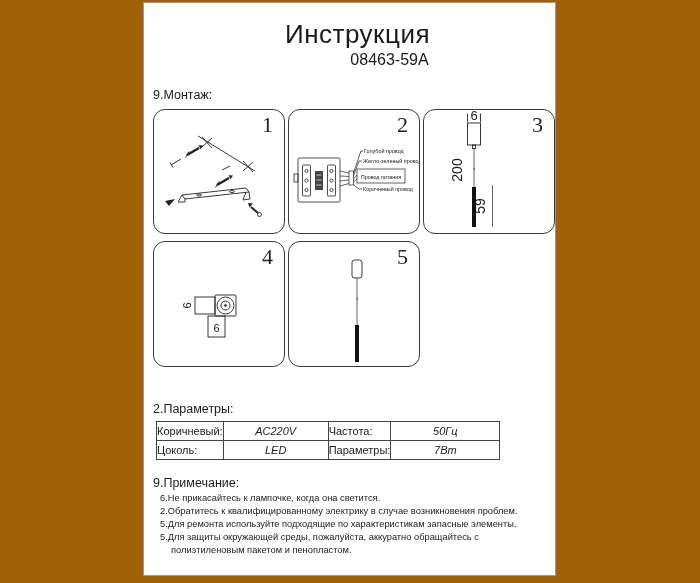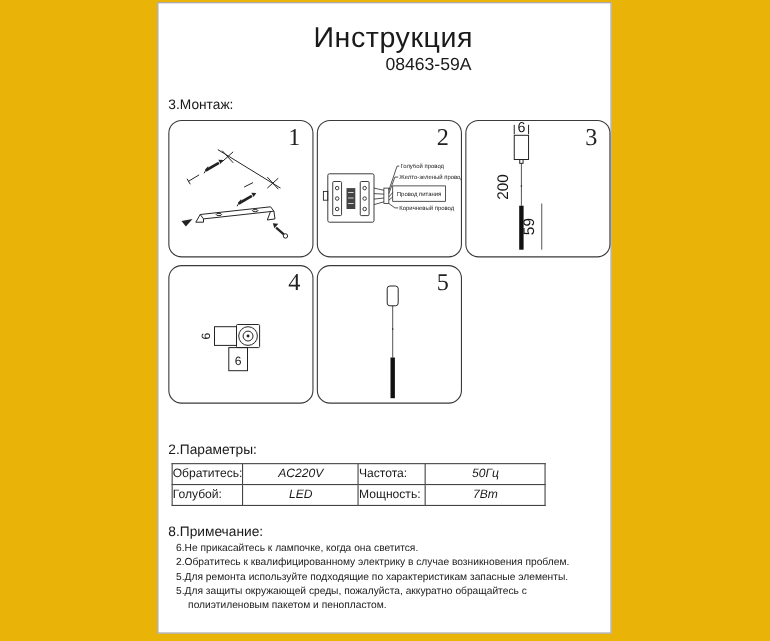--- a/index.html
+++ b/index.html
@@ -1,17 +1,17 @@
 <!DOCTYPE html>
 <html><head>
 <meta charset="utf-8">
 <style>
   html,body{margin:0;padding:0;}
   .canvas{
-    position:relative;width:700px;height:583px;background:#eab308;
+    position:relative;width:700px;height:583px;background:#a16207;
     font-family:"Liberation Sans","DejaVu Sans",sans-serif;color:#1a1a1a;
     overflow:hidden;
   }
   .page{
     position:absolute;left:143px;top:2px;width:411px;height:572px;
     border:1px solid #9a9a9a;background:#ffffff;
   }
   .title{
     position:absolute;top:16px;left:0;width:100%;text-align:center;
     font-size:26px;letter-spacing:0.5px;transform:translateX(8px);
@@ -55,21 +55,21 @@
 </style>
 </head>
 <body>
 
 <div class="canvas">
   <div class="page">
 
     <div class="title">Инструкция</div>
     <div class="model">08463-59A</div>
 
-    <div class="section-label lbl-montage">3.Монтаж:</div>
+    <div class="section-label lbl-montage">9.Монтаж:</div>
 
     <div class="panel p-r1 px1">
       <span class="step-num">1</span>
       <svg width="130" height="123" viewBox="0 0 130 123">
         <g stroke="#222" stroke-width="0.9" fill="none">
           <line x1="44" y1="26" x2="101" y2="61"></line>
           <line x1="48" y1="27" x2="58" y2="38"></line>
             <line x1="58" y1="28" x2="48" y2="37"></line>
           <line x1="89" y1="51" x2="99" y2="62"></line>
             <line x1="99" y1="52" x2="89" y2="61"></line>
@@ -179,35 +179,35 @@
           <rect x="66" y="83" width="4" height="37" fill="#111" stroke="none"></rect>
         </g>
       </svg>
     </div>
 
     <div class="section-label lbl-params">2.Параметры:</div>
 
     <table class="params">
       <tbody>
           <tr>
-        <td class="lbl c1">Обратитесь:</td>
+        <td class="lbl c1">Коричневый:</td>
         <td class="val c2">AC220V</td>
         <td class="lbl c3">Частота:</td>
         <td class="val c4">50Гц</td>
       </tr>
       <tr>
-        <td class="lbl c1">Голубой:</td>
+        <td class="lbl c1">Цоколь:</td>
         <td class="val c2">LED</td>
-        <td class="lbl c3">Мощность:</td>
+        <td class="lbl c3">Параметры:</td>
         <td class="val c4">7Вт</td>
       </tr>
     </tbody>
       </table>
 
-    <div class="section-label lbl-notes">8.Примечание:</div>
+    <div class="section-label lbl-notes">9.Примечание:</div>
 
     <div class="notes">
       <div class="note">6.Не прикасайтесь к лампочке, когда она светится.</div>
       <div class="note">2.Обратитесь к квалифицированному электрику в случае возникновения проблем.</div>
       <div class="note">5.Для ремонта используйте подходящие по характеристикам запасные элементы.</div>
       <div class="note">5.Для защиты окружающей среды, пожалуйста, аккуратно обращайтесь с полиэтиленовым пакетом и пенопластом.</div>
     </div>
 
   </div>
 </div>

